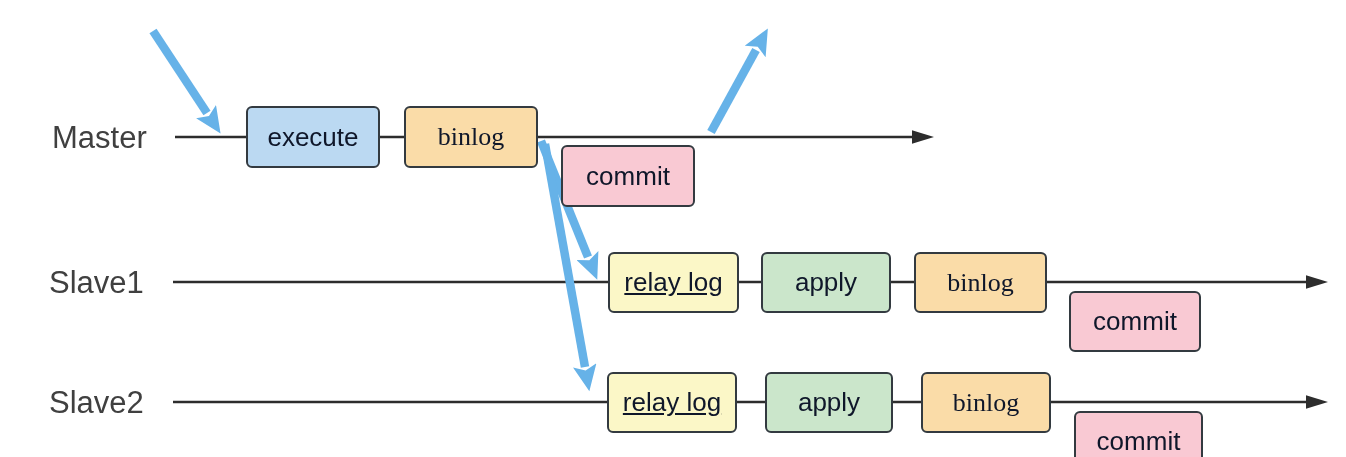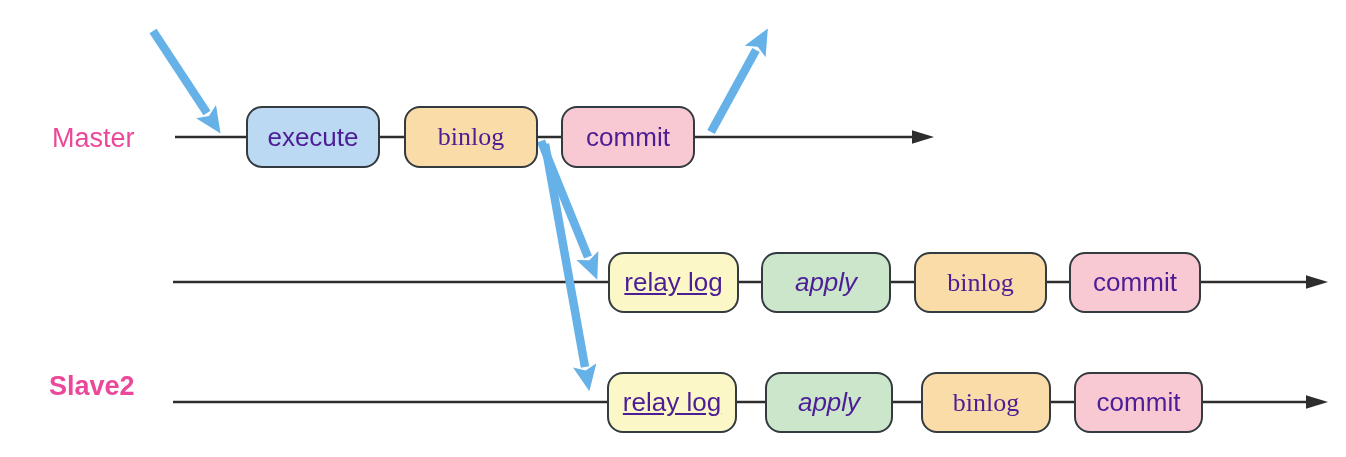--- a/index.html
+++ b/index.html
@@ -10,43 +10,43 @@
     background: #ffffff;
     font-family: "Liberation Sans", sans-serif;
     overflow: hidden;
   }
   .layer {
     position: absolute;
     left: 0; top: 0;
   }
   .row-label {
     position: absolute;
-    font-size: 27px;
-    color: #ec4899;
+    font-size: 31px;
+    color: #404040;
     line-height: 32px;
     white-space: nowrap;
   }
   .node {
     position: absolute;
     box-sizing: border-box;
     border: 2.5px solid #333a40;
-    border-radius: 16px;
+    border-radius: 6px;
     display: flex;
     align-items: center;
     justify-content: center;
     font-size: 26px;
-    color: #4c1d95;
+    color: #0f172a;
     white-space: nowrap;
     background: #fff;
   }
   .fill-blue   { background: #bbd9f2; }
   .fill-orange { background: #fadca8; font-family: Liberation Serif, serif; }
-  .fill-pink   { background: #f9c9d3; }
+  .fill-pink   { background: #f9c9d3; margin-top: 39px; }
   .fill-yellow { background: #fbf7c7; text-decoration: underline; }
-  .fill-green  { background: #cbe6cb; font-style: italic; }
+  .fill-green  { background: #cbe6cb; }
 </style>
 </head>
 <body>
 
 <div class="canvas">
 
   <svg class="layer" width="1346" height="457" viewBox="0 0 1346 457">
     <defs>
       <marker id="bluehead" markerWidth="3.2" markerHeight="2.8" refX="0.2" refY="1.4" orient="auto" markerUnits="strokeWidth">
         <path d="M0,0 L3.1,1.4 L0,2.8 L0.62,1.4 Z" fill="#66b2e8"></path>
@@ -62,21 +62,22 @@
     <line x1="173" y1="402" x2="1310" y2="402" stroke="#2d2d2d" stroke-width="2.4"></line>
     <polygon points="1328,402 1306,395.2 1306,408.8" fill="#2d2d2d"></polygon>
 
     <line x1="153" y1="31" x2="207" y2="113" stroke="#66b2e8" stroke-width="8.5" marker-end="url(#bluehead)"></line>
     <line x1="711" y1="132" x2="756" y2="50" stroke="#66b2e8" stroke-width="8.5" marker-end="url(#bluehead)"></line>
     <line x1="541" y1="141" x2="588" y2="257" stroke="#66b2e8" stroke-width="8.5" marker-end="url(#bluehead)"></line>
     <line x1="545" y1="144" x2="585" y2="367" stroke="#66b2e8" stroke-width="8.5" marker-end="url(#bluehead)"></line>
   </svg>
 
   <div class="row-label" style="left:52px; top:122px;">Master</div>
-  <div class="row-label" style="left:49px; top:370px;font-weight:bold;">Slave2</div>
+  <div class="row-label" style="left:49px; top:267px;">Slave1</div>
+  <div class="row-label" style="left:49px; top:387px;">Slave2</div>
 
   <div class="node fill-blue" style="left:246px; top:106px; width:134px; height:62px;">execute</div>
   <div class="node fill-orange" style="left:404px; top:106px; width:134px; height:62px;">binlog</div>
   <div class="node fill-pink" style="left:561px; top:106px; width:134px; height:62px;">commit</div>
 
   <div class="node fill-yellow" style="left:608px; top:252px; width:131px; height:61px;">relay log</div>
   <div class="node fill-green" style="left:761px; top:252px; width:130px; height:61px;">apply</div>
   <div class="node fill-orange" style="left:914px; top:252px; width:133px; height:61px;">binlog</div>
   <div class="node fill-pink" style="left:1069px; top:252px; width:132px; height:61px;">commit</div>
 

